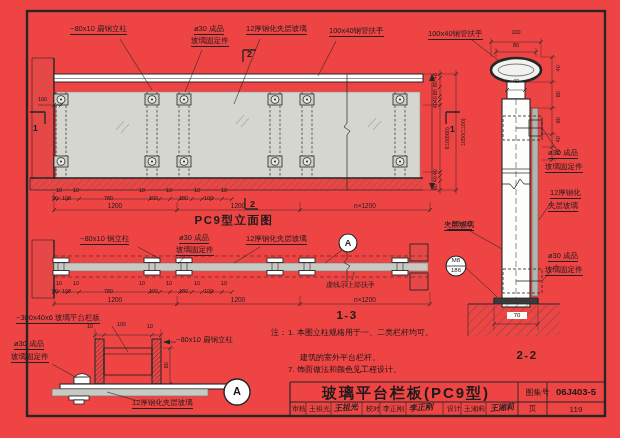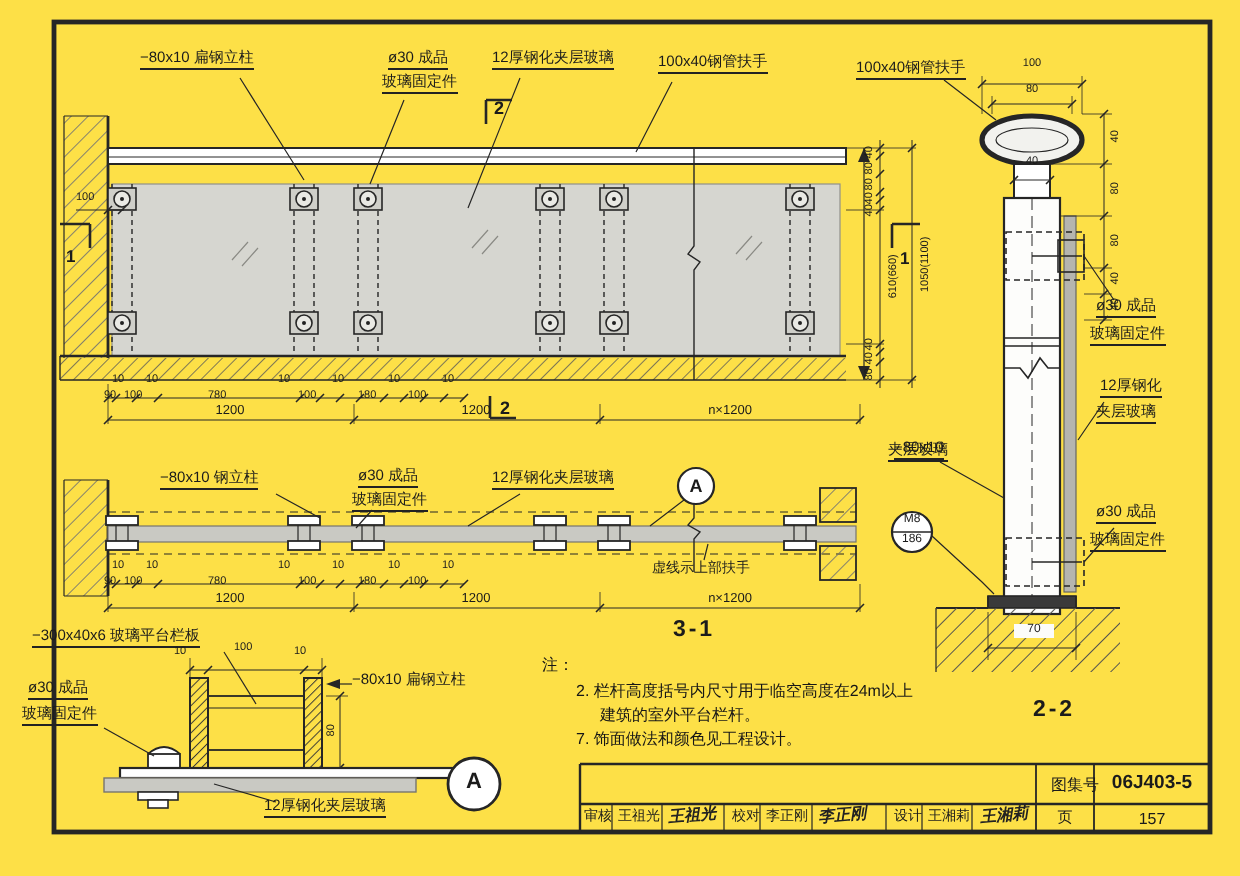--- a/index.html
+++ b/index.html
@@ -1,16 +1,16 @@
 <!DOCTYPE html>
 <html><head>
 <meta charset="utf-8">
 <style>
   html,body{margin:0;padding:0;background:#fff;}
-  #sheet{position:relative;width:620px;height:438px;background:#fde047;overflow:hidden;
+  #sheet{position:relative;width:620px;height:438px;background:#ef4444;overflow:hidden;
          font-family:"Liberation Sans","DejaVu Sans",sans-serif;}
   #lines{position:absolute;left:0;top:0;}
   .t{position:absolute;font-size:7.5px;color:#1b1b1b;white-space:nowrap;line-height:1.15;}
   .d{font-size:5.5px;}
   .d2{font-size:6.5px;}
   .f6{font-size:6px;}
   .f7{font-size:7px;}
   .b{font-weight:bold;}
   .c{text-align:center;}
   .u{border-bottom:0.8px solid #222;padding-bottom:0.5px;}
@@ -270,20 +270,21 @@
   <span class="t d" style="left:139px;top:187px">10</span>
   <span class="t d" style="left:149px;top:195px">100</span>
   <span class="t d" style="left:166px;top:187px">10</span>
   <span class="t d" style="left:179px;top:195px">180</span>
   <span class="t d" style="left:194px;top:187px">10</span>
   <span class="t d" style="left:204px;top:195px">100</span>
   <span class="t d" style="left:221px;top:187px">10</span>
   <span class="t d2 c" style="left:100px;top:202px;width:30px">1200</span>
   <span class="t d2 c" style="left:223px;top:202px;width:30px">1200</span>
   <span class="t d2 c" style="left:346px;top:202px;width:38px">n×1200</span>
+  <span class="t ttl c" style="left:188px;top:214px;width:92px">PC9型立面图</span>
   <span class="t d r" style="left:428px;top:73px;width:14px">40</span>
   <span class="t d r" style="left:428px;top:81px;width:14px">80</span>
   <span class="t d r" style="left:428px;top:89px;width:14px">80</span>
   <span class="t d r" style="left:428px;top:96px;width:14px">40</span>
   <span class="t d r" style="left:428px;top:102px;width:14px">40</span>
   <span class="t d r" style="left:430px;top:135px;width:34px">610(660)</span>
   <span class="t d r" style="left:440px;top:129px;width:46px">1050(1100)</span>
   <span class="t d r" style="left:428px;top:169px;width:14px">40</span>
   <span class="t d r" style="left:428px;top:176px;width:14px">40</span>
   <span class="t d r" style="left:428px;top:184px;width:14px">80</span>
@@ -302,21 +303,21 @@
   <span class="t d" style="left:139px;top:280px">10</span>
   <span class="t d" style="left:149px;top:288px">100</span>
   <span class="t d" style="left:166px;top:280px">10</span>
   <span class="t d" style="left:179px;top:288px">180</span>
   <span class="t d" style="left:194px;top:280px">10</span>
   <span class="t d" style="left:204px;top:288px">100</span>
   <span class="t d" style="left:221px;top:280px">10</span>
   <span class="t d2 c" style="left:100px;top:296px;width:30px">1200</span>
   <span class="t d2 c" style="left:223px;top:296px;width:30px">1200</span>
   <span class="t d2 c" style="left:346px;top:296px;width:38px">n×1200</span>
-  <span class="t ttl c" style="left:325px;top:309px;width:44px">3-1</span>
+  <span class="t ttl c" style="left:325px;top:309px;width:44px">1-3</span>
 
   <span class="t u" style="left:16px;top:314px">−300x40x6  玻璃平台栏板</span>
   <span class="t d" style="left:87px;top:323px">10</span>
   <span class="t d" style="left:117px;top:321px">100</span>
   <span class="t d" style="left:147px;top:323px">10</span>
   <span class="t" style="left:176px;top:336px">−80x10 扁钢立柱</span>
   <span class="t d r" style="left:158px;top:362px;width:16px">80</span>
   <span class="t u" style="left:14px;top:340px">ø30  成品</span>
   <span class="t u" style="left:11px;top:353px">玻璃固定件</span>
   <span class="t u" style="left:132px;top:399px">12厚钢化夹层玻璃</span>
@@ -338,31 +339,32 @@
   <span class="t u" style="left:447px;top:220px">−80x10</span>
   <span class="t u" style="left:444px;top:221px">夹层玻璃</span>
   <span class="t u" style="left:548px;top:252px">ø30  成品</span>
   <span class="t u" style="left:545px;top:266px">玻璃固定件</span>
   <span class="t f6 c" style="left:449px;top:257px;width:14px">M8</span>
   <span class="t f6 c" style="left:448px;top:267px;width:16px">186</span>
   <span class="t f6 c wbg" style="left:507px;top:312px;width:18px">70</span>
   <span class="t ttl c" style="left:504px;top:349px;width:46px">2-2</span>
 
   <span class="t note" style="left:271px;top:328px">注：</span>
-  <span class="t note" style="left:288px;top:341px">2. 栏杆高度括号内尺寸用于临空高度在24m以上</span>
+  <span class="t note" style="left:288px;top:328px">1. 本图立柱规格用于一、二类栏杆均可。</span>
   <span class="t note" style="left:300px;top:353px">建筑的室外平台栏杆。</span>
   <span class="t note" style="left:288px;top:365px">7. 饰面做法和颜色见工程设计。</span>
 
+  <span class="t big c" style="left:300px;top:384px;width:212px">玻璃平台栏板(PC9型)</span>
   <span class="t c" style="left:519px;top:388px;width:37px;font-size:8px">图集号</span>
   <span class="t c" style="left:548px;top:387px;width:56px;font-size:9.5px;font-weight:600">06J403-5</span>
   <span class="t f7" style="left:292px;top:405px">审核</span>
   <span class="t f7" style="left:309px;top:405px">王祖光</span>
   <span class="t sig" style="left:334px;top:403px">王祖光</span>
   <span class="t f7" style="left:366px;top:405px">校对</span>
   <span class="t f7" style="left:383px;top:405px">李正刚</span>
   <span class="t sig" style="left:409px;top:403px">李正刚</span>
   <span class="t f7" style="left:447px;top:405px">设计</span>
   <span class="t f7" style="left:464px;top:405px">王湘莉</span>
   <span class="t sig" style="left:490px;top:403px">王湘莉</span>
   <span class="t c" style="left:519px;top:405px;width:27px;font-size:7.5px">页</span>
-  <span class="t c" style="left:548px;top:405px;width:56px;font-size:8px">157</span>
+  <span class="t c" style="left:548px;top:405px;width:56px;font-size:8px">119</span>
 
 </div>
 
 </body></html>

